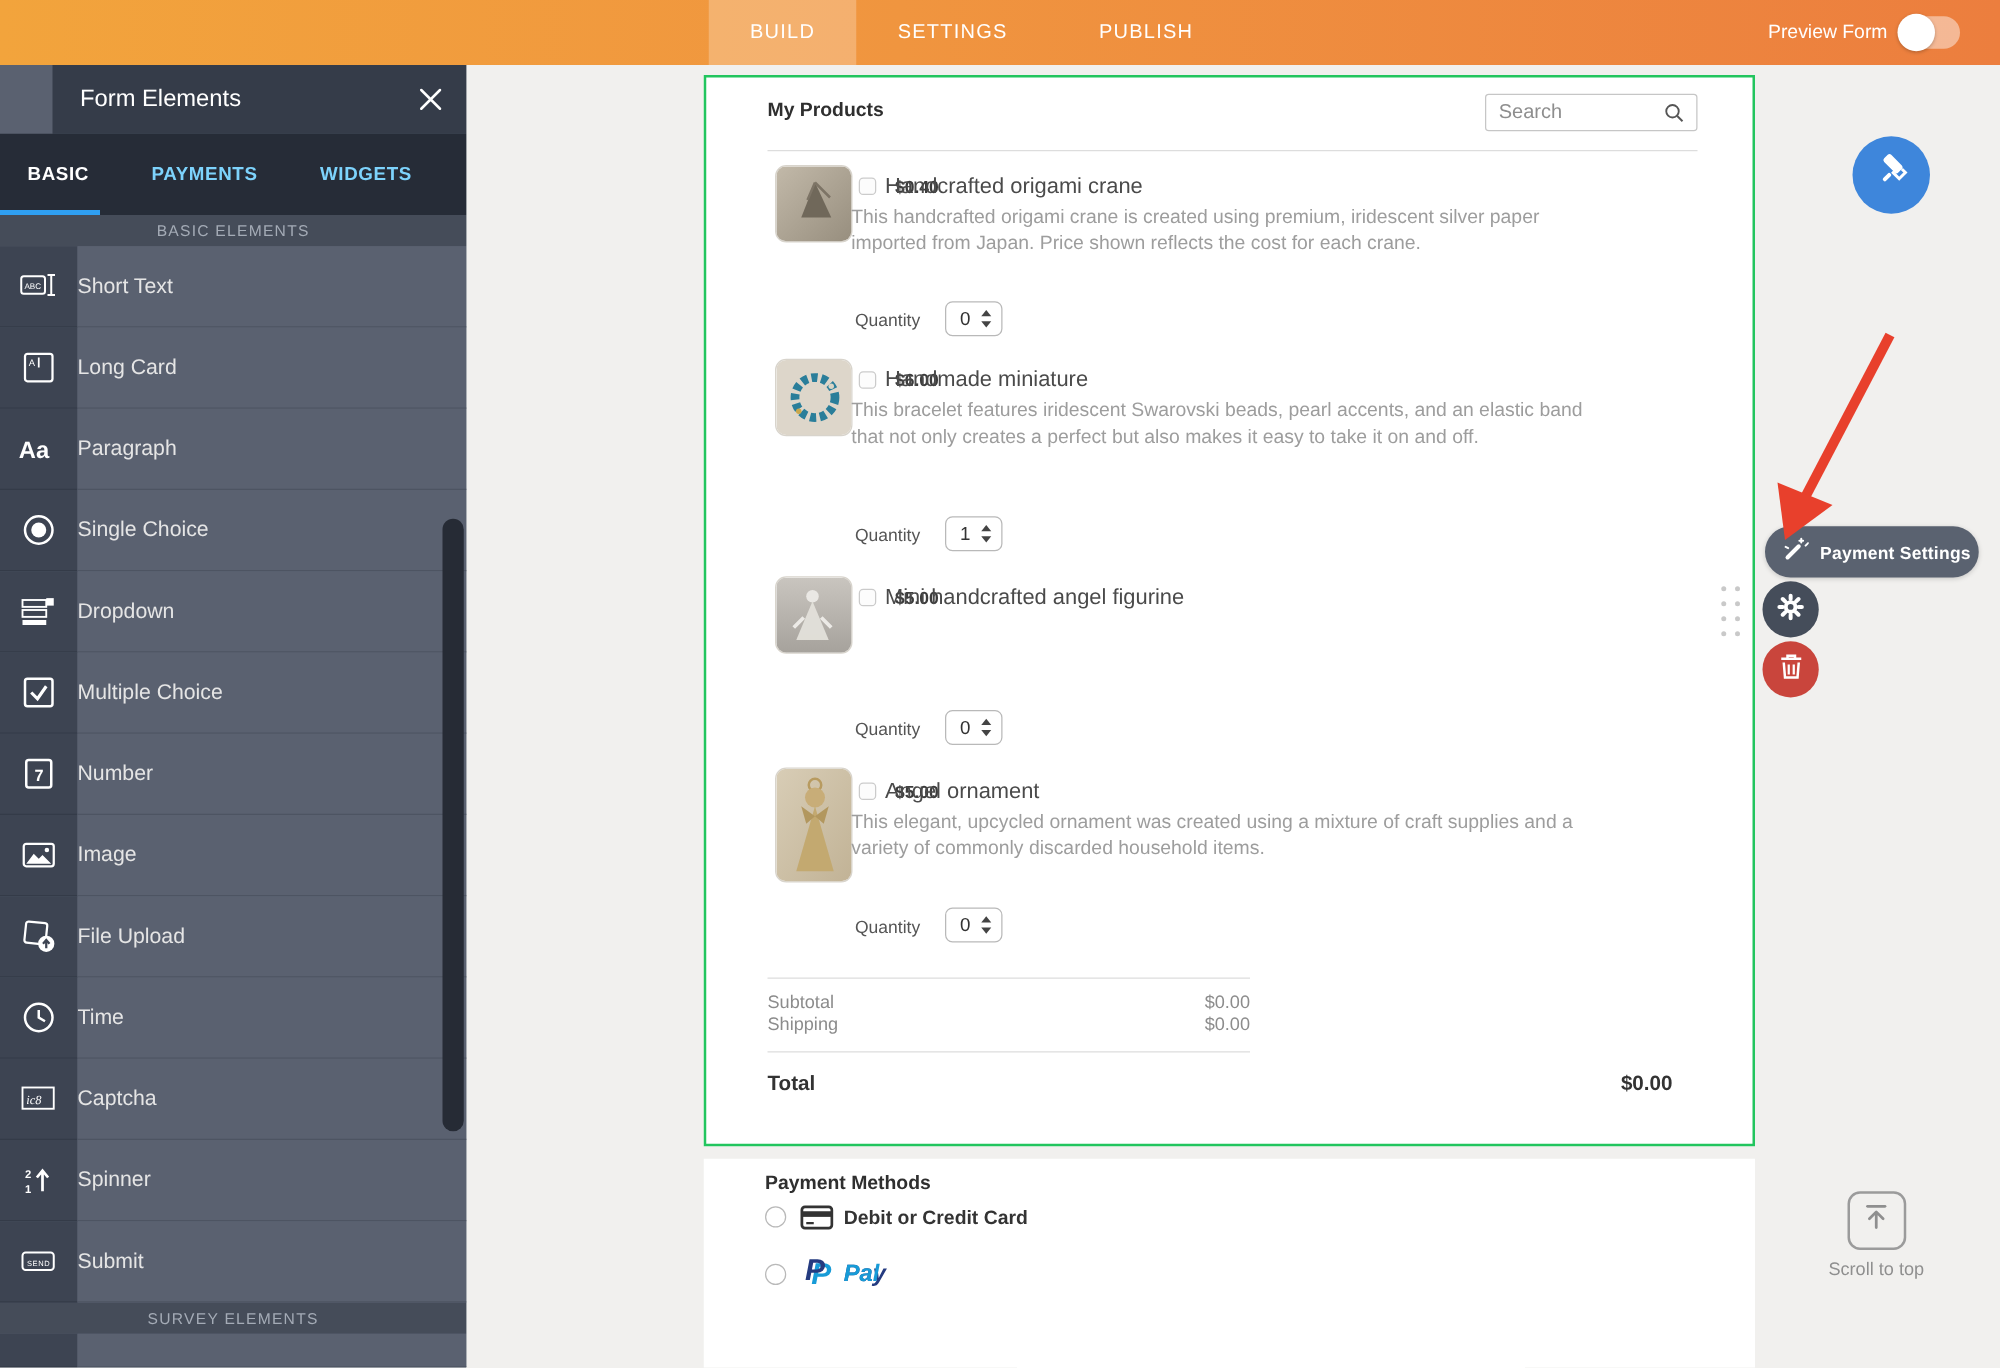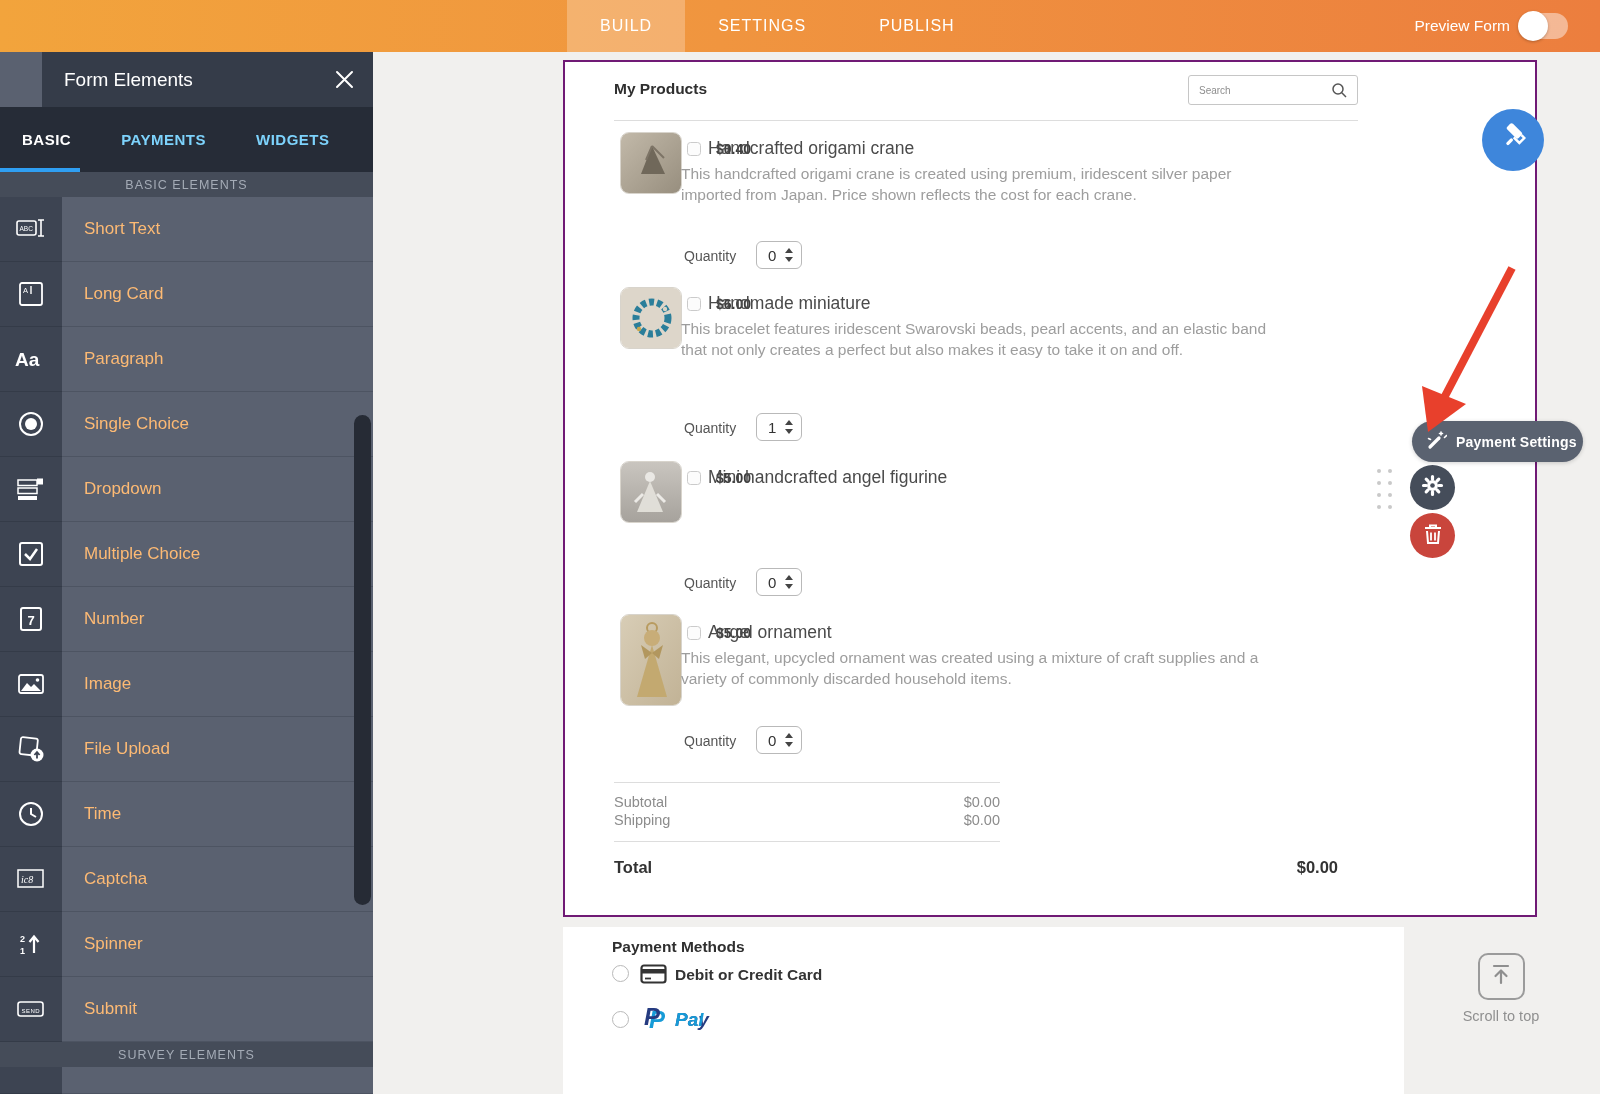--- a/index.html
+++ b/index.html
@@ -28,35 +28,35 @@
   .sb-close { position:absolute; right:18px; top:17px; width:21px; height:21px; cursor:pointer; }
   .sb-close svg { display:block; }
   .sb-tabs { position:relative; height:65px; background:#262c37; display:flex; align-items:center; padding-left:22px; gap:50px; }
   .sb-tab { color:#7dd3fc; font-size:15px; font-weight:700; letter-spacing:0.5px; cursor:pointer; }
   .sb-tab.active { color:#fff; }
   .sb-underline { position:absolute; left:0; bottom:0; width:80px; height:4px; background:#2f9ff2; }
   .sb-sect { height:25px; background:#454c59; display:flex; align-items:center; justify-content:center;
     color:#a4abb6; font-size:12.5px; letter-spacing:1px; }
   .sb-row { position:relative; height:65px; display:flex; cursor:pointer; }
   .sb-ic { width:62px; height:100%; background:#3d4452; display:flex; align-items:center; justify-content:center; flex:none; }
-  .sb-lab { flex:1; background:#5a6170; display:flex; align-items:center; padding-left:22px;
-    color:#fdba74; font-size:17px; border-bottom:1px solid #4d5462; }
+  .sb-lab { flex:1; background:#5a6170; display:flex; align-items:center; 
+    color:#e5e5e5; font-size:17px; border-bottom:1px solid #4d5462; }
   .sb-ic { border-bottom:1px solid #343b48; }
   .sb-row.partial { height:27px; }
   .sb-scrollthumb { position:absolute; right:2px; top:363px; width:17px; height:490px;
     background:#262b35; border-radius:9px; }
 
   
-  .card { position:absolute; left:563px; top:60px; width:974px; height:857px;
-    background:#fff; border:2px solid #701a75; z-index:5; }
+  .card { position:absolute; left:563px; top:60px; width:841px; height:857px;
+    background:#fff; border:2px solid #22c55e; z-index:5; }
   .card * { position:absolute; }
   .card-title { left:49px; top:18px; font-size:15.5px; font-weight:700; color:#2f2f2f; }
   .search-box { left:623px; top:13px; width:170px; height:30px; border:1px solid #c6c6c6; border-radius:3px; background:#fff; }
   .search-box input { position:absolute; left:0; top:0; width:138px; height:28px; border:none; outline:none;
-    padding-left:10px; font-size:10px; color:#b91c1c; font-family:"Liberation Sans",sans-serif; background:transparent; }
+    padding-left:10px; font-size:16px; color:#b91c1c; font-family:"Liberation Sans",sans-serif; background:transparent; }
   .search-box input::placeholder { color:#8e8e8e; }
   .search-box .mag { left:142px; top:6px; }
   .hr-top { left:49px; top:58px; width:744px; height:1px; background:#ddd; }
 
   .thumb { left:55px; width:62px; height:62px; border-radius:9px; overflow:hidden; border:1px solid #d8d4cc; }
   .thumb svg { position:absolute; left:0; top:0; }
   .pcheck { left:122px; width:14px; height:14px; border:1.5px solid #cbcbcb; border-radius:3.5px; background:#fcfcfc; }
   .ptitle { left:143px; font-size:17.5px; color:#4a4a4a; white-space:nowrap; }
   .pprice { position:static; font-size:14px; font-weight:700; color:#3c3c3c; margin-left:8px;text-align:right; }
   .pdesc { left:116px; width:614px; font-size:15.5px; line-height:21px; color:#9d9d9d; }

